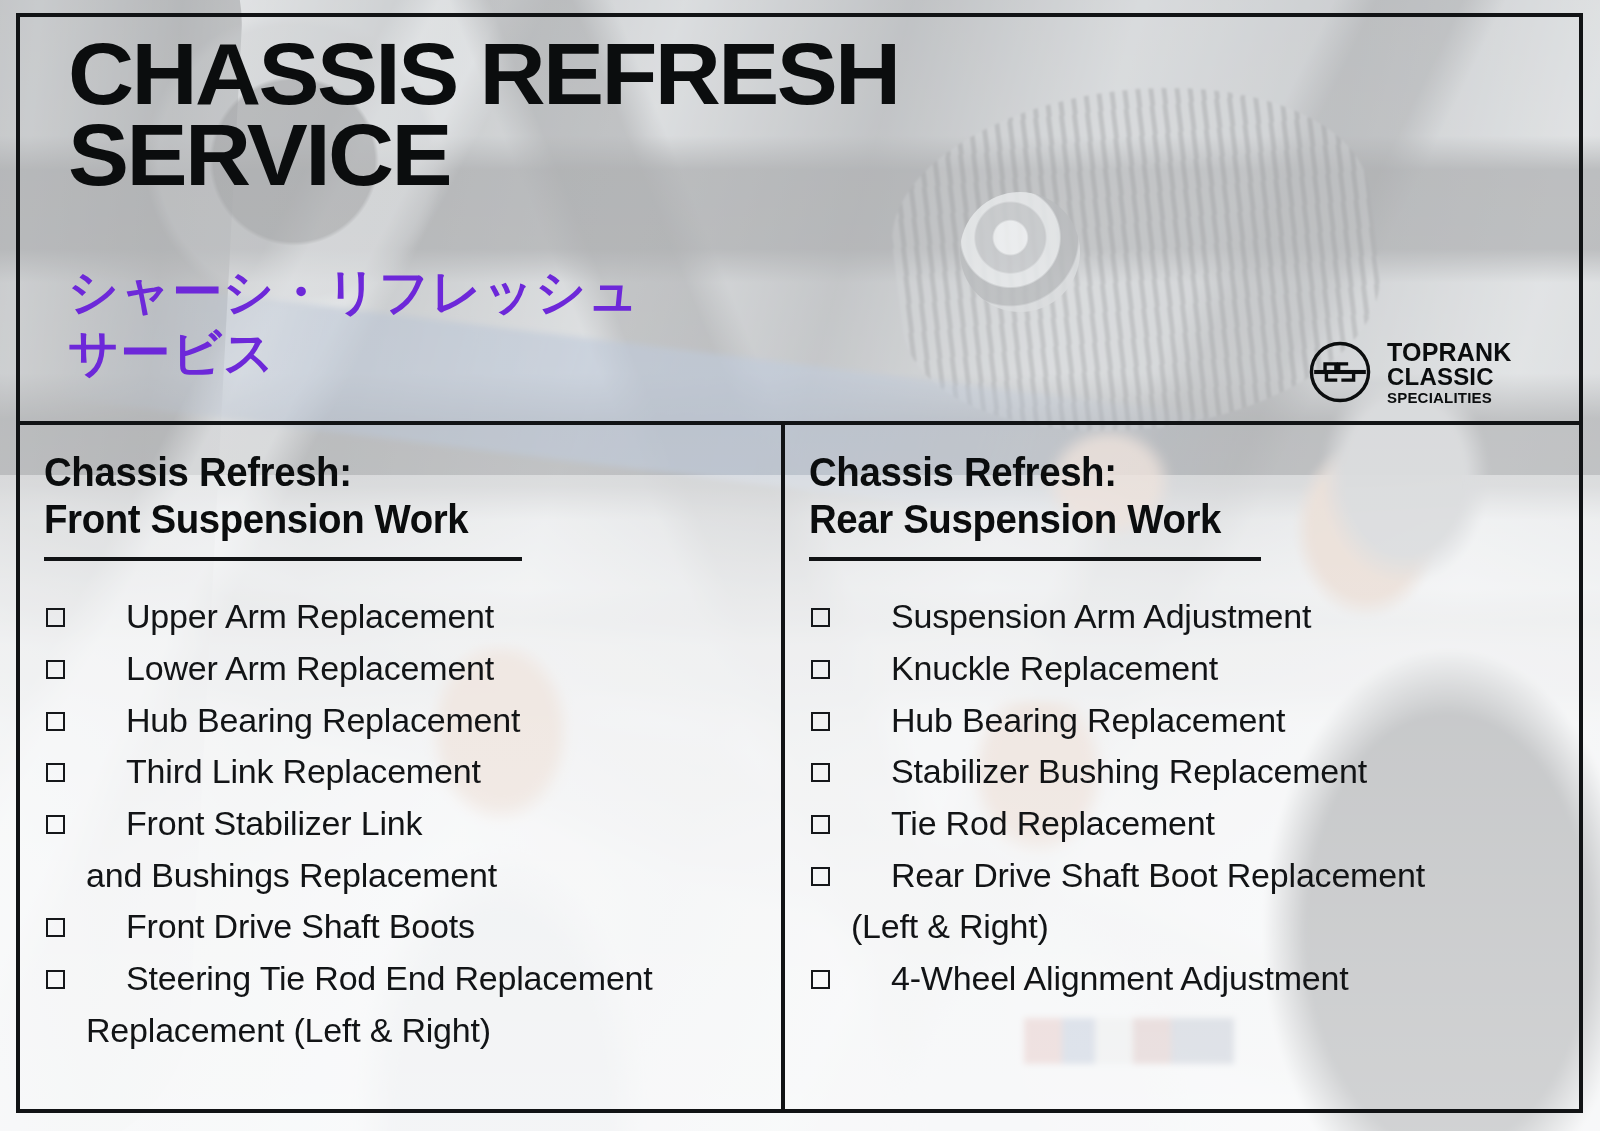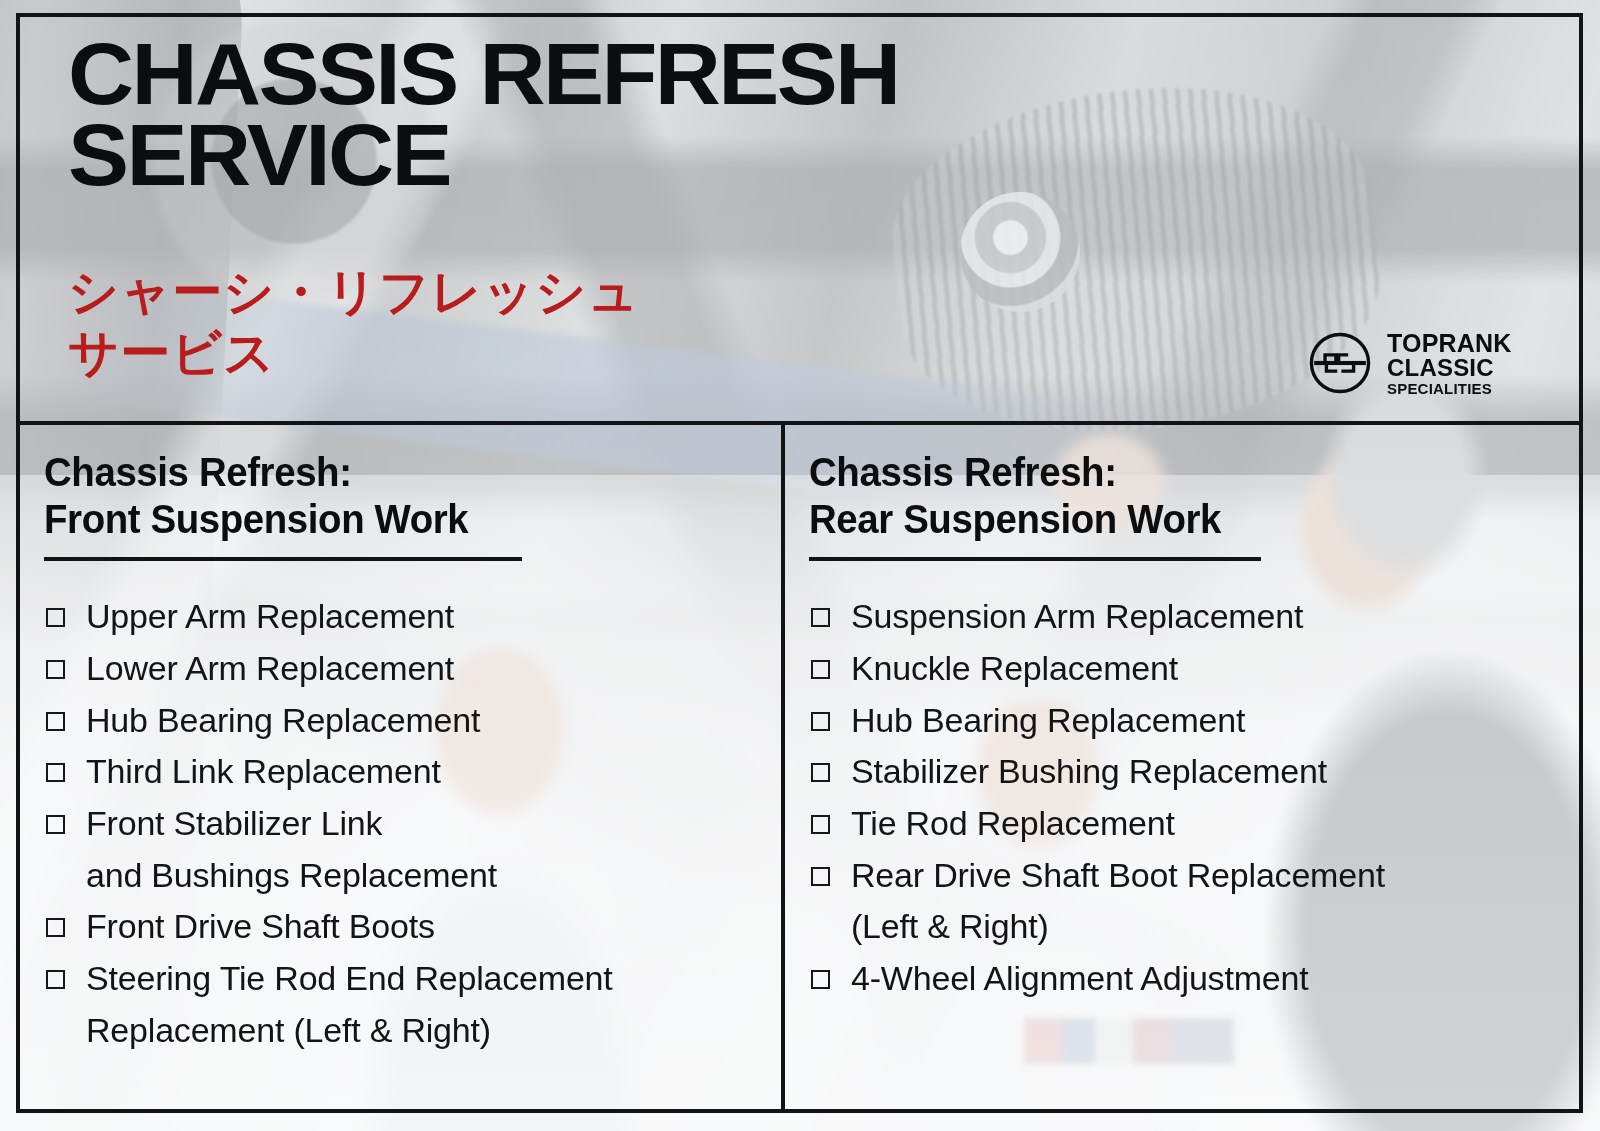--- a/index.html
+++ b/index.html
@@ -193,29 +193,29 @@
     font-stretch: condensed;
     transform: scaleX(1.04);
     transform-origin: left top;
   }
   .subtitle {
     position: absolute;
     left: 52px; top: 262px;
     font-size: 50px;
     line-height: 1.22;
     font-weight: 700;
-    color: #b91c1c;
+    color: #6d28d9;
     letter-spacing: 1px;
   }
   .subtitle .ln { display: block; }
 
   
   .logo {
     position: absolute;
-    left: 1306px; top: 320px;
+    left: 1306px; top: 329px;
     width: 232px; height: 86px;
     display: flex;
     align-items: center;
     gap: 13px;
     z-index: 3;
   }
   .logo-mark {
     width: 68px; height: 68px;
     flex: 0 0 68px;
   }
@@ -275,21 +275,21 @@
   }
   .checklist li .box {
     position: absolute;
     left: 2px;
     top: 17px;
     width: 19px;
     height: 19px;
     border: 2px solid #15171a;
     box-sizing: border-box;
   }
-  .checklist li .txt { display: block; }
+  .checklist li .txt { display: block; margin-left: 40px; }
   .col-right .checklist { margin-top: 30px; }
   .col-right .checklist li { font-size: 34px; }
 </style>
 </head>
 <body>
 
 <div id="poster">
 
   <div class="bg-photo">
     <div class="bg-layer bg-base"></div>
@@ -383,21 +383,21 @@
 
   <div class="col col-right">
     <div class="col-head">
       <span class="ln">Chassis Refresh:</span>
       <span class="ln">Rear Suspension Work</span>
     </div>
     <div class="head-rule rule-right"></div>
     <ul class="checklist">
       <li>
         <span class="box"></span>
-        <span class="txt">Suspension Arm Replacement</span>
+        <span class="txt">Suspension Arm Adjustment</span>
       </li>
       <li>
         <span class="box"></span>
         <span class="txt">Knuckle Replacement</span>
       </li>
       <li>
         <span class="box"></span>
         <span class="txt">Hub Bearing Replacement</span>
       </li>
       <li>

